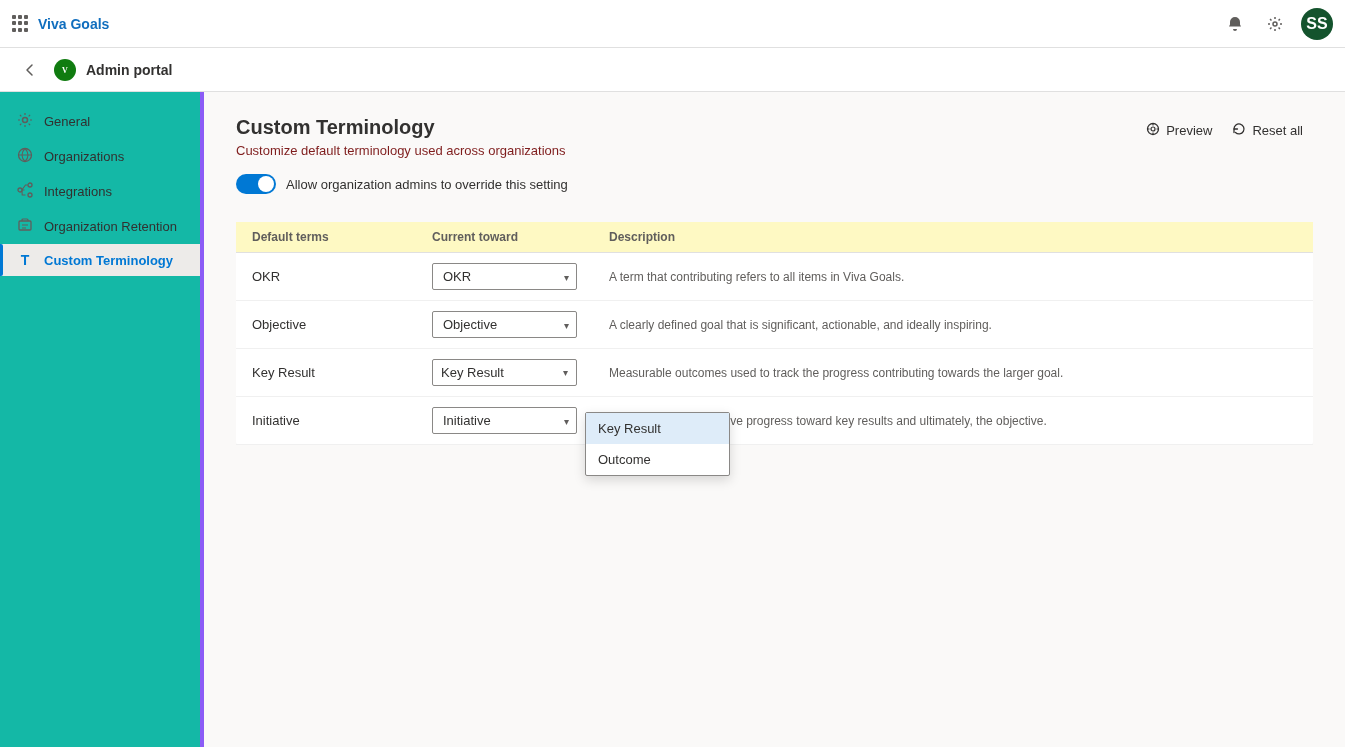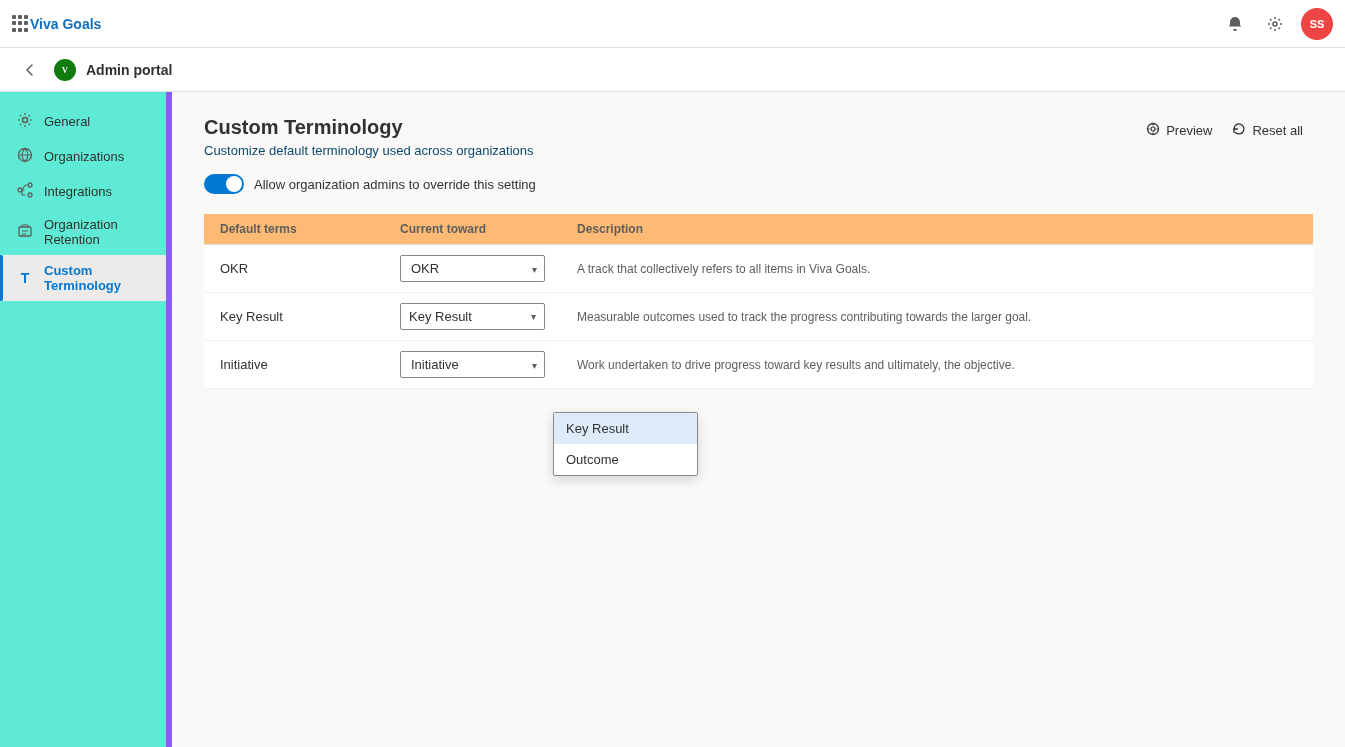--- a/index.html
+++ b/index.html
@@ -11,20 +11,21 @@
       background: #fff;
       display: flex;
       align-items: center;
       padding: 0 12px;
       border-bottom: 1px solid #e0e0e0;
       justify-content: space-between;
     }
     .top-bar-left {
       display: flex;
       align-items: center;
+      gap: 8px;
     }
     .top-bar-app-title {
       color: #106ebe;
       font-size: 14px;
       font-weight: 600;
     }
     .top-bar-right {
       display: flex;
       align-items: center;
       gap: 12px;
@@ -33,24 +34,24 @@
       width: 28px; height: 28px;
       display: flex; align-items: center; justify-content: center;
       cursor: pointer;
       color: #605e5c;
       font-size: 16px;
       border-radius: 4px;
     }
     .avatar {
       width: 32px; height: 32px;
       border-radius: 50%;
-      background: #ef4444;
+      background: #14532d;
       color: #fff;
       display: flex; align-items: center; justify-content: center;
-      font-size: 11px; font-weight: 600;
+      font-size: 16px; font-weight: 600;
       cursor: pointer;
     }
 
     
     .admin-bar {
       height: 44px;
       background: #fff;
       display: flex;
       align-items: center;
       padding: 0 16px;
@@ -78,23 +79,23 @@
     }
 
     
     .layout {
       display: flex;
       height: calc(747px - 92px);
     }
 
     
     .sidebar {
-      width: 172px;
-      background: #5eead4;
-      border-right: 6px solid #8b5cf6;
+      width: 204px;
+      background: #14b8a6;
+      border-right: 4px solid #8b5cf6;
       padding: 12px 0;
       flex-shrink: 0;
     }
     .sidebar-item {
       display: flex;
       align-items: center;
       gap: 10px;
       padding: 8px 16px;
       cursor: pointer;
       font-size: 13px;
@@ -139,21 +140,21 @@
       margin-bottom: 16px;
     }
     .page-title {
       font-size: 20px;
       font-weight: 600;
       color: #323130;
       margin-bottom: 4px;
     }
     .page-subtitle {
       font-size: 13px;
-      color: #0c4a6e;
+      color: #7f1d1d;
     }
     .page-actions {
       display: flex;
       align-items: center;
     }
     .action-btn {
       display: flex;
       align-items: center;
       gap: 6px;
       font-size: 13px;
@@ -164,21 +165,21 @@
       background: transparent;
       border: none;
     }
     .action-btn-icon { font-size: 14px; }
 
     
     .toggle-row {
       display: flex;
       align-items: center;
       gap: 10px;
-      margin-bottom: 20px;
+      margin-bottom: 28px;
     }
     .toggle {
       width: 40px; height: 20px;
       background: #0078d4;
       border-radius: 10px;
       position: relative;
       cursor: pointer;
       flex-shrink: 0;
     }
     .toggle::after {
@@ -203,21 +204,21 @@
       border-radius: 4px;
       overflow: visible;
     }
     .terms-table th {
       text-align: left;
       font-size: 12px;
       font-weight: 600;
       color: #605e5c;
       padding: 8px 16px;
       border-bottom: 1px solid #e0e0e0;
-      background: #fdba74;
+      background: #fef9c3;
     }
     .terms-table td {
       padding: 10px 16px;
       font-size: 13px;
       color: #323130;
       border-bottom: 1px solid #f0f0f0;
       vertical-align: middle;
     }
     .col-default { width: 180px; }
     .col-current { width: 160px; }
@@ -435,24 +436,38 @@
           <td>OKR</td>
           <td>
             <div class="term-select-wrapper">
               <select class="term-select">
                 <option>OKR</option>
               </select>
               <span class="select-arrow">▾</span>
             </div>
           </td>
           <td>
-            <span class="desc-text">A track that collectively refers to all items in Viva Goals.</span>
+            <span class="desc-text">A term that contributing refers to all items in Viva Goals.</span>
           </td>
         </tr>
 
+        <tr>
+          <td>Objective</td>
+          <td>
+            <div class="term-select-wrapper">
+              <select class="term-select">
+                <option>Objective</option>
+              </select>
+              <span class="select-arrow">▾</span>
+            </div>
+          </td>
+          <td>
+            <span class="desc-text">A clearly defined goal that is significant, actionable, and ideally inspiring.</span>
+          </td>
+        </tr>
 
         <tr>
           <td>Key Result</td>
           <td style="position:relative;">
             <div class="term-select-wrapper">
               <div class="term-select" style="display:flex; align-items:center; justify-content:space-between; padding: 5px 8px; cursor:pointer;">
                 <span>Key Result</span>
                 <span style="font-size:10px; color:#605e5c;">▾</span>
               </div>
             </div>

